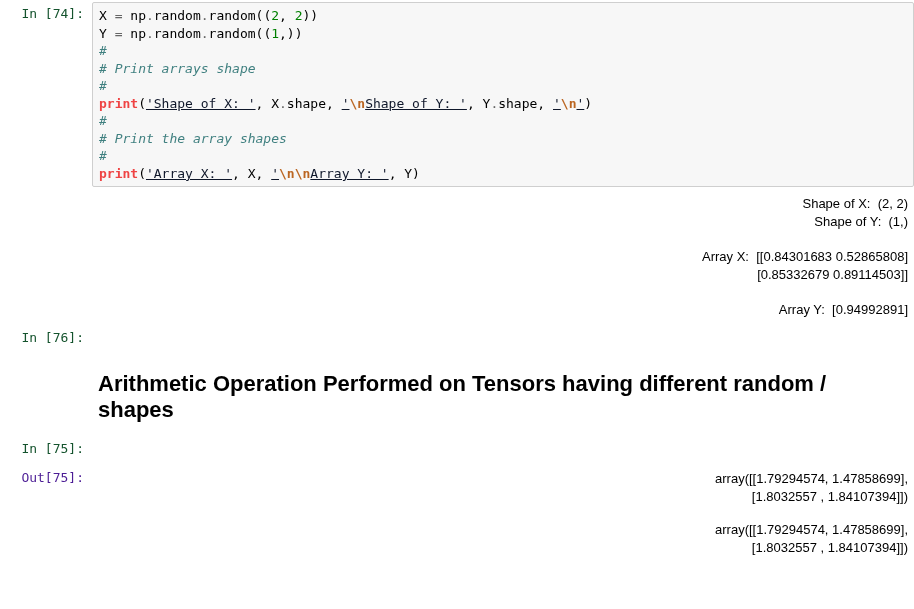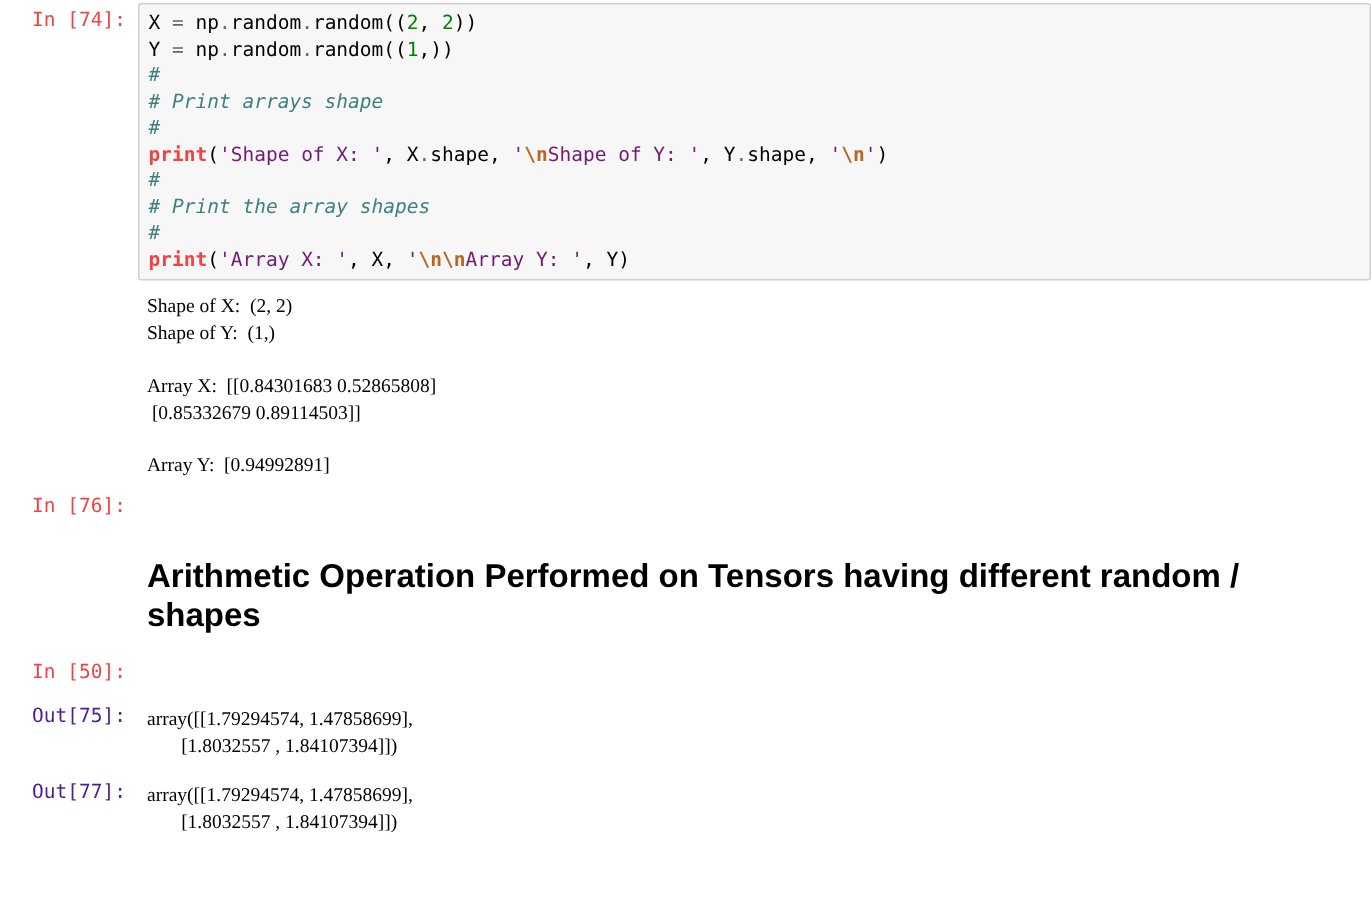--- a/index.html
+++ b/index.html
@@ -18,21 +18,21 @@
   .prompt {
     width: 84px;
     min-width: 84px;
     text-align: right;
     padding: 4px 8px 4px 0;
     font-family: monospace;
     font-size: 13px;
     line-height: 1.3;
   }
   .prompt-in {
-    color: #ef4444;
+    color: #14532d;
   }
   .prompt-out {
     color: #4c1d95;
   }
   .cell-body {
     flex: 1;
     min-width: 0;
   }
   .input-area {
     border: 1px solid #cfcfcf;
@@ -40,34 +40,35 @@
     border-radius: 2px;
     padding: 4px 6px;
     font-family: monospace;
     font-size: 13px;
     line-height: 1.35;
     white-space: pre;
     overflow-x: auto;
   }
   .output-area, .result-area {
     padding: 4px 6px;
-    font-family: Liberation Serif, serif;
+    font-family: Liberation Sans, sans-serif;
     font-size: 13px;
     line-height: 1.35;
     white-space: pre;
+    text-align: right;
   }
   .heading {
     font-size: 22px;
     font-weight: bold;
     padding: 16px 6px 10px 6px;
   }
   .tok-kw   { color: #ef4444; font-weight: bold; }
   .tok-op   { color: #666666; }
   .tok-num  { color: #008000; }
-  .tok-str  { color: #701a75; }
+  .tok-str  { color: #0f172a; text-decoration: underline; }
   .tok-cmt  { color: #408080; font-style: italic; }
   .tok-esc  { color: #BB6622; font-weight: bold; }
 </style>
 </head>
 <body>
 
 <div class="cell">
   <div class="prompt prompt-in">In [74]:</div>
   <div class="cell-body">
     <div class="input-area"><span>X </span><span class="tok-op">=</span><span> np</span><span class="tok-op">.</span><span>random</span><span class="tok-op">.</span><span>random((</span><span class="tok-num">2</span><span>, </span><span class="tok-num">2</span><span>))</span>
@@ -100,31 +101,30 @@
 </div>
 
 <div class="cell">
   <div class="prompt"></div>
   <div class="cell-body">
     <div class="heading">Arithmetic Operation Performed on Tensors having different random / shapes</div>
   </div>
 </div>
 
 <div class="cell">
-  <div class="prompt prompt-in">In [50]:</div>
+  <div class="prompt prompt-in">In [75]:</div>
 </div>
 <div class="cell">
   <div class="prompt prompt-out">Out[75]:</div>
   <div class="cell-body">
     <div class="result-area">array([[1.79294574, 1.47858699],
        [1.8032557 , 1.84107394]])</div>
   </div>
 </div>
 
 <div class="cell">
 </div>
 <div class="cell">
-  <div class="prompt prompt-out">Out[77]:</div>
   <div class="cell-body">
     <div class="result-area">array([[1.79294574, 1.47858699],
        [1.8032557 , 1.84107394]])</div>
   </div>
 </div>
 
 </body></html>

